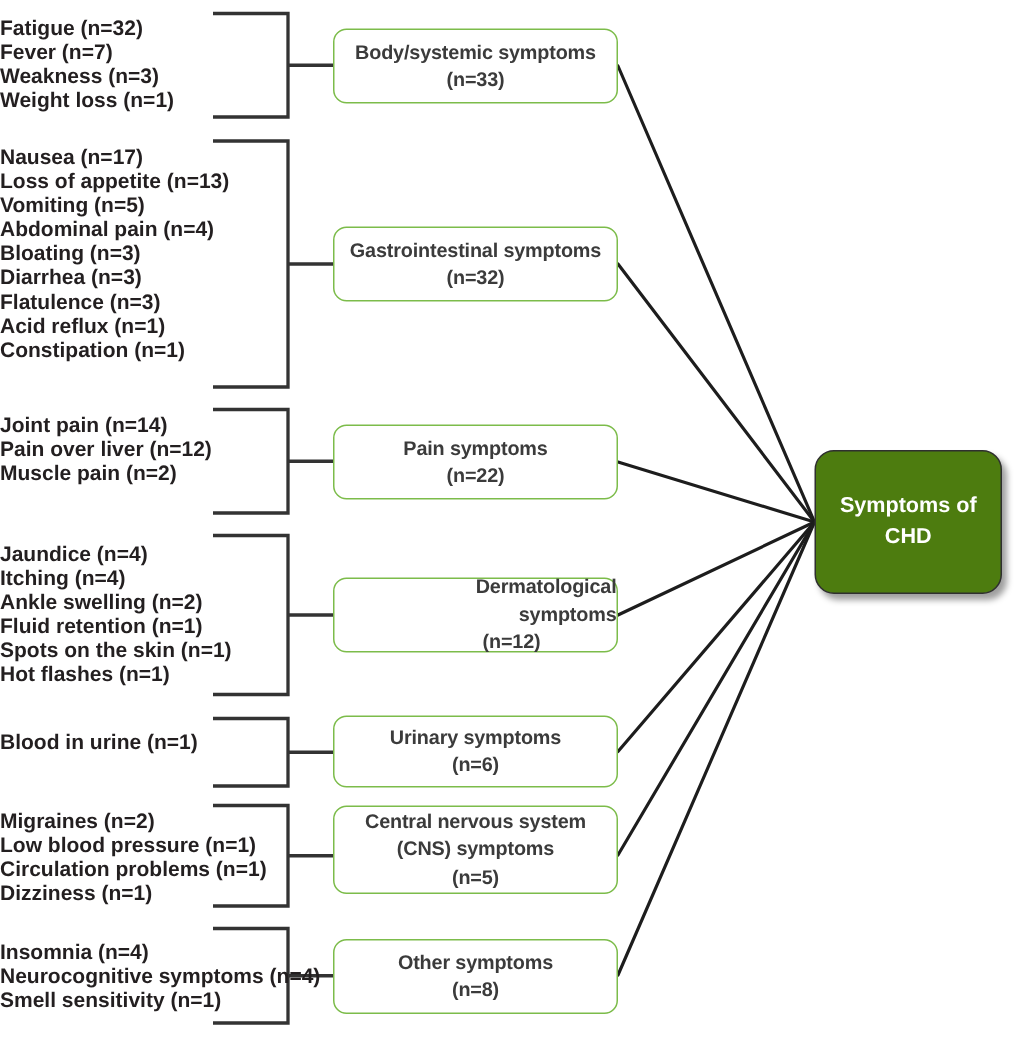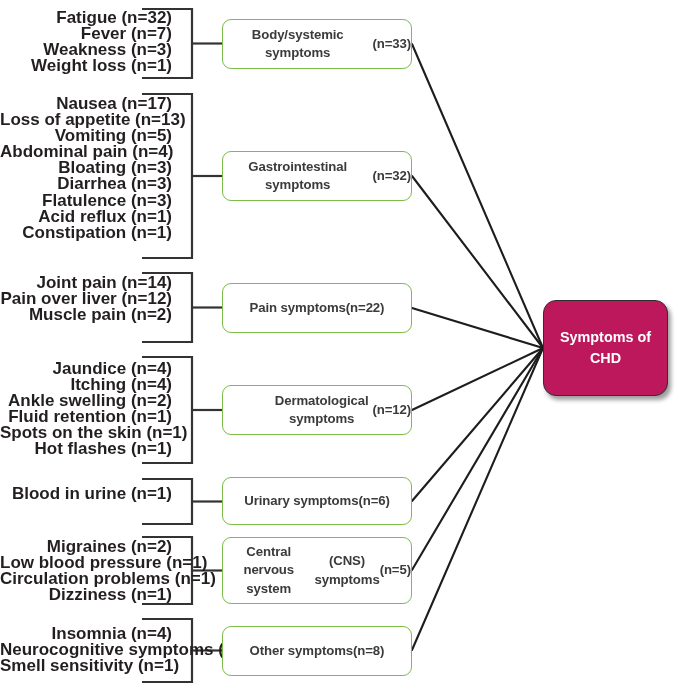--- a/index.html
+++ b/index.html
@@ -6,57 +6,58 @@
   body{
     width:685px;height:691px;position:relative;overflow:hidden;
     font-family:"Liberation Sans","DejaVu Sans",sans-serif;
     -webkit-font-smoothing:antialiased;
   }
   #diagram{position:absolute;left:0;top:0;width:685px;height:691px;}
 
   
   .leaf-group{
     position:absolute;
-    text-align:right;
+    text-align:left;
     color:#231f20;
-    font-size:17px;
+    font-size:14px;
     font-weight:600;
     line-height:16.1px;
     white-space:nowrap;
   }
   .leaf-item{display:block;}
 
   
   svg.edges{position:absolute;left:0;top:0;width:685px;height:691px;overflow:visible;}
 
   
   .cat-box{
     position:absolute;
     box-sizing:border-box;
     background:#ffffff;
     border:1.6px solid #7cb champions;
     border:1.6px solid #7cbc4a;
     border-radius:9px;
     display:flex;
+    flex-direction:column;
     align-items:center;
     justify-content:center;
     color:#3b3b3b;
     font-size:13.2px;
     font-weight:700;
     line-height:18.5px;
-    text-align:center;
+    text-align:right;
     letter-spacing:-0.1px;
   }
   .cat-line{display:block;}
 
   
   .root-box{
     position:absolute;
     box-sizing:border-box;
-    background:#be185d;
+    background:#4d7c0f;
     border:1.7px solid #2f2f2f;
     border-radius:13px;
     box-shadow:3px 4px 4px rgba(0,0,0,.38);
     display:flex;
     flex-direction:column;
     align-items:center;
     justify-content:center;
     color:#ffffff;
     font-size:14.4px;
     font-weight:700;
@@ -175,21 +176,21 @@
   <div class="cat-box" style="left:222px;top:385px;width:190px;height:50px;padding-left:48px;">
     <span class="cat-line">Dermatological symptoms</span>
     <span class="cat-line">(n=12)</span>
   </div>
 
   <div class="cat-box" style="left:222px;top:477px;width:190px;height:48px;">
     <span class="cat-line">Urinary symptoms</span>
     <span class="cat-line">(n=6)</span>
   </div>
 
-  <div class="cat-box" style="left:222px;top:537px;width:190px;height:67px;">
+  <div class="cat-box" style="left:222px;top:537px;width:190px;height:59px;">
     <span class="cat-line">Central nervous system</span>
     <span class="cat-line">(CNS) symptoms</span>
     <span class="cat-line">(n=5)</span>
   </div>
 
   <div class="cat-box" style="left:222px;top:626px;width:190px;height:50px;">
     <span class="cat-line">Other symptoms</span>
     <span class="cat-line">(n=8)</span>
   </div>
 

